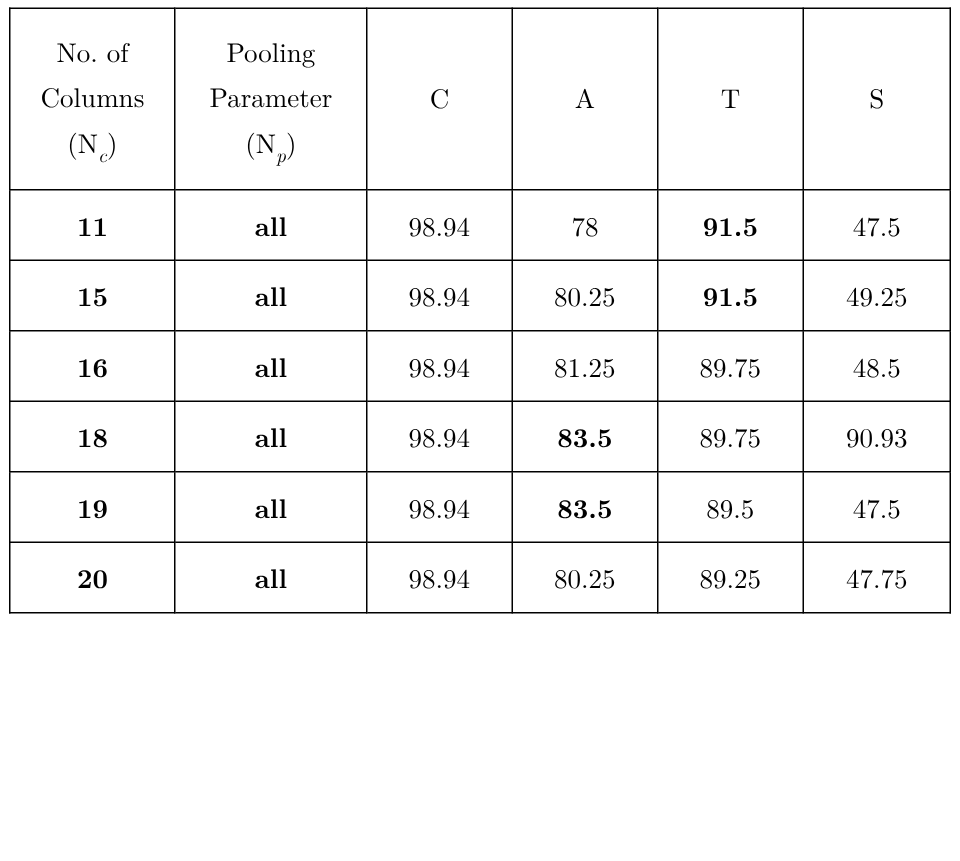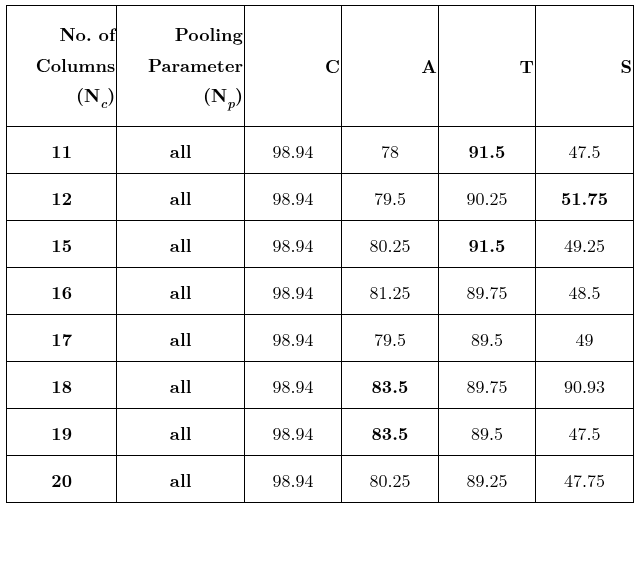--- a/index.html
+++ b/index.html
@@ -20,23 +20,22 @@
   }
   th, td {
     border: 1px solid #000;
     text-align: center;
     vertical-align: middle;
     font-size: 18px;
     color: #000;
   }
   thead th {
     height: 118px;
-    font-weight: bold;
+    font-weight: normal;
     line-height: 1.7;
-    text-align: right;
   }
   tbody td {
     height: 44px;
   }
   col.col-nc { width: 108px; }
   col.col-np { width: 125px; }
   col.col-c  { width: 95px; }
   col.col-a  { width: 95px; }
   col.col-t  { width: 95px; }
   col.col-s  { width: 96px; }
@@ -77,50 +76,34 @@
     <tbody id="tbody">
         <tr>
           <td class="b">11</td>
           <td class="b">all</td>
           <td>98.94</td>
           <td>78</td>
           <td class="b">91.5</td>
           <td>47.5</td>
         </tr>
         <tr>
-          <td class="b">12</td>
-          <td class="b">all</td>
-          <td>98.94</td>
-          <td>79.5</td>
-          <td>90.25</td>
-          <td class="b">51.75</td>
-        </tr>
-        <tr>
           <td class="b">15</td>
           <td class="b">all</td>
           <td>98.94</td>
           <td>80.25</td>
           <td class="b">91.5</td>
           <td>49.25</td>
         </tr>
         <tr>
           <td class="b">16</td>
           <td class="b">all</td>
           <td>98.94</td>
           <td>81.25</td>
           <td>89.75</td>
           <td>48.5</td>
-        </tr>
-        <tr>
-          <td class="b">17</td>
-          <td class="b">all</td>
-          <td>98.94</td>
-          <td>79.5</td>
-          <td>89.5</td>
-          <td>49</td>
         </tr>
         <tr>
           <td class="b">18</td>
           <td class="b">all</td>
           <td>98.94</td>
           <td class="b">83.5</td>
           <td>89.75</td>
           <td>90.93</td>
         </tr>
         <tr>

